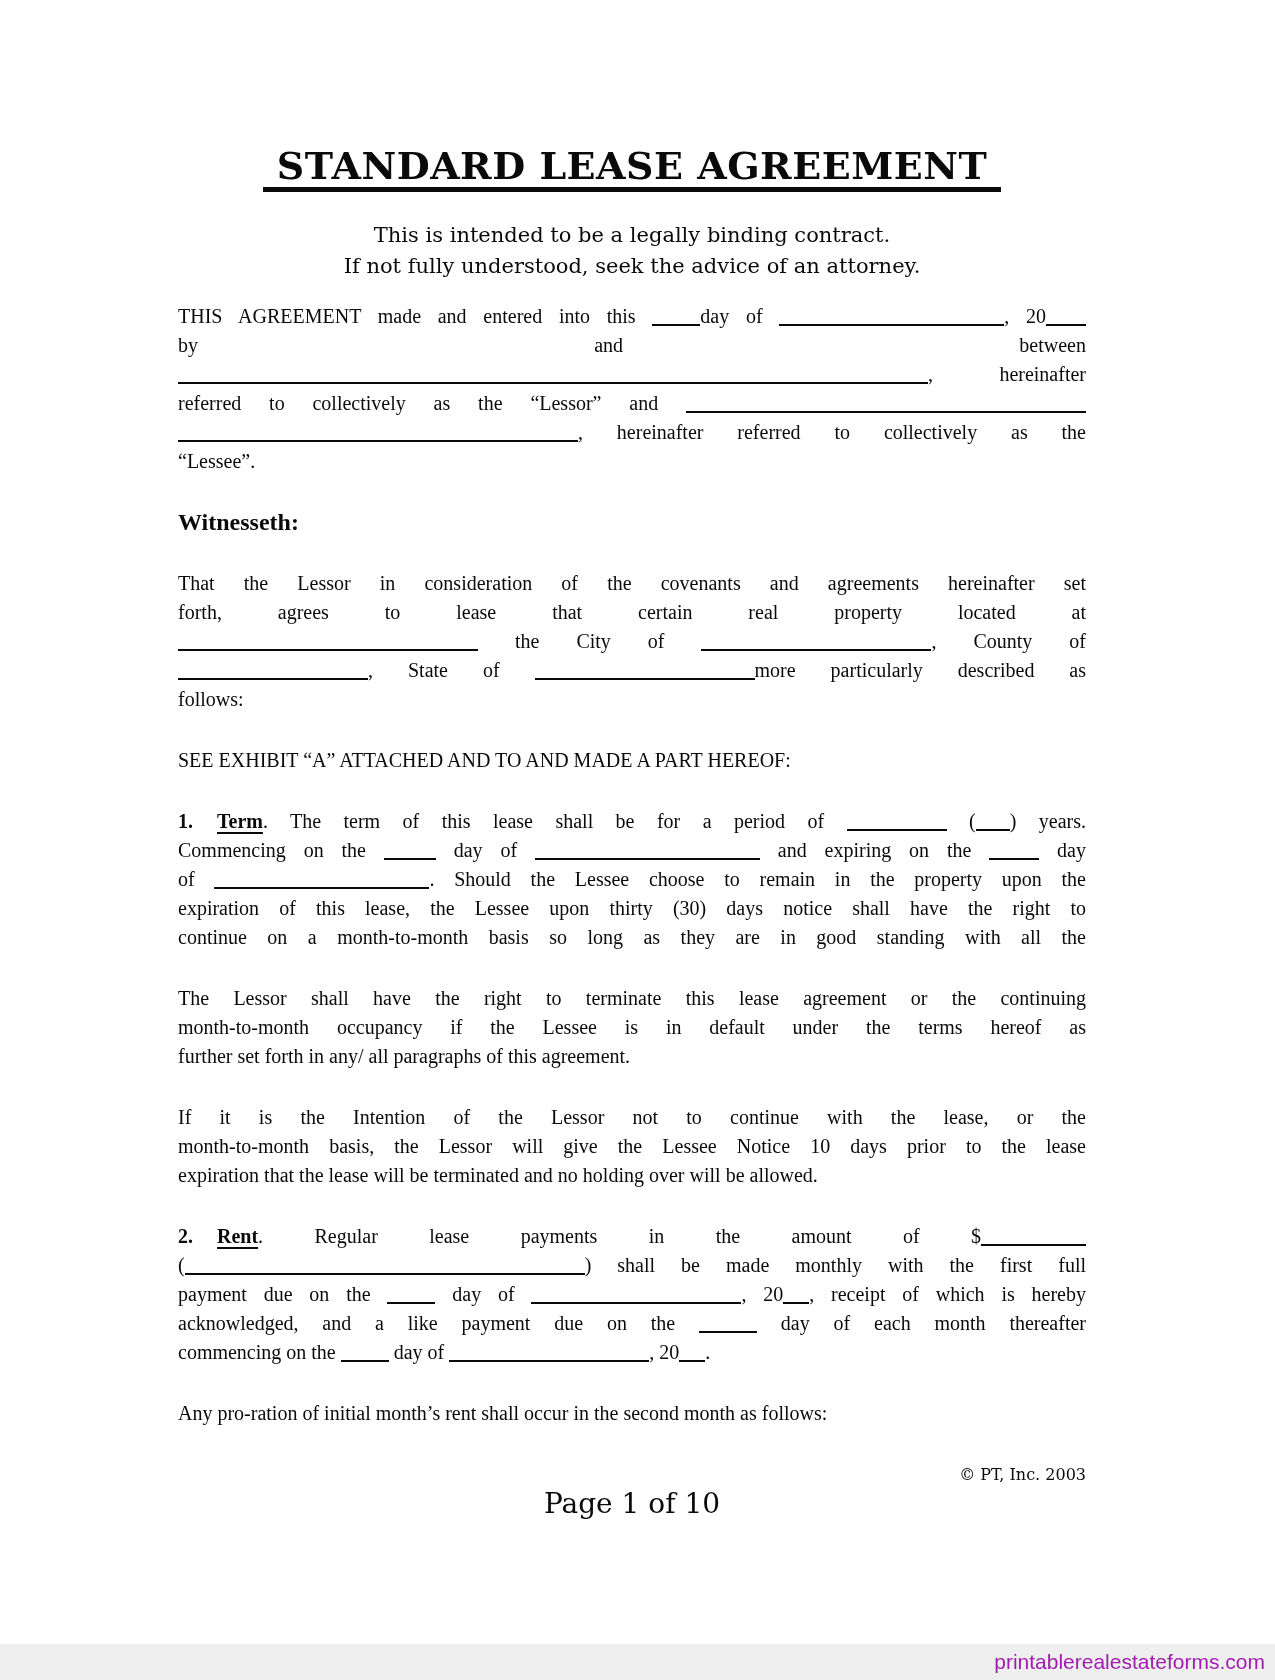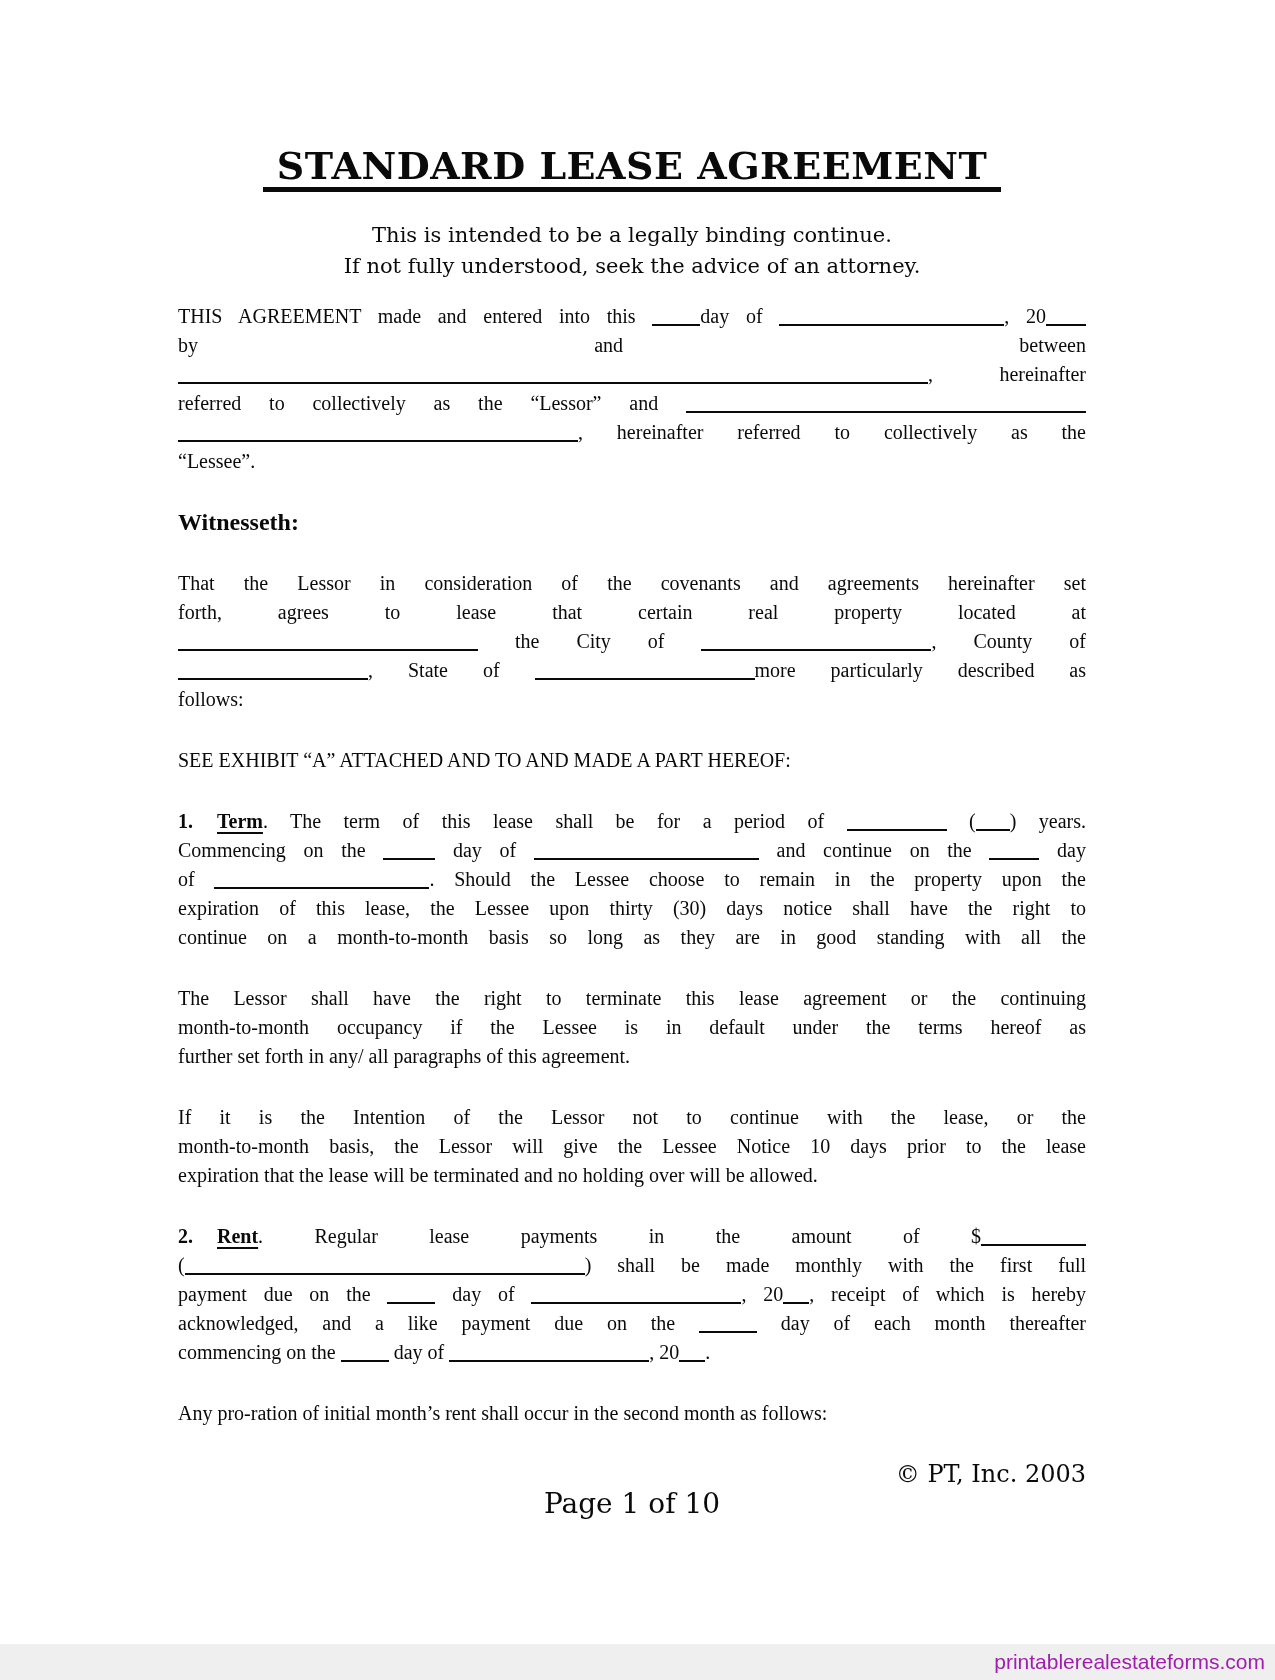--- a/index.html
+++ b/index.html
@@ -12,38 +12,38 @@
   .subtitle{margin-top:28px;text-align:center;font-size:21px;line-height:31px;}
   .body{margin-top:20px;font-size:20px;line-height:29px;}
   .block{margin-bottom:32px;}
   .block.h{font-size:24px;}
   .line{min-height:29px;font-family:Liberation Serif, serif;}
   .just{text-align:justify;text-align-last:justify;}
   .b{font-weight:bold;}
   .u{text-decoration:underline;text-decoration-thickness:2px;text-underline-offset:4px;}
   .blank{display:inline-block;height:0;border-bottom:2px solid #0a0a0a;position:relative;top:3px;}
   .spacer{display:inline-block;}
-  .copyright{margin-top:26px;font-size:24px;line-height:29px;text-align:right;}
+  .copyright{margin-top:26px;font-size:16px;line-height:29px;text-align:right;}
   .pagenum{font-size:28px;line-height:29px;text-align:center;}
   .bottom-bar{position:absolute;left:0;right:0;bottom:0;height:36px;background:#efefef;
               text-align:right;padding-right:10px;box-sizing:border-box;
               font-family:"Liberation Sans", sans-serif;font-size:21px;line-height:36px;color:#a21caf;}
 </style>
 </head>
 <body>
 
 <div class="page">
   <div class="content">
 
     <div class="title-wrap">
       <span class="title-text">STANDARD LEASE AGREEMENT</span>
     </div>
 
     <div class="subtitle">
-      <div>This is intended to be a legally binding continue.</div>
+      <div>This is intended to be a legally binding contract.</div>
       <div>If not fully understood, seek the advice of an attorney.</div>
     </div>
 
     <div class="body">
         <div class="block p">
           <div class="line just"><span>THIS AGREEMENT made and entered into this </span><span class="blank" style="width: 48px;"></span><span>day of </span><span class="blank" style="width: 225px;"></span><span>, 20</span><span class="blank" style="width: 40px;"></span></div>
           <div class="line just"><span>by and between</span></div>
           <div class="line just"><span class="blank" style="width: 750px;"></span><span>, hereinafter</span></div>
           <div class="line just"><span>referred to collectively as the “Lessor” and </span><span class="blank" style="width: 400px;"></span></div>
           <div class="line just"><span class="blank" style="width: 400px;"></span><span>, hereinafter referred to collectively as the</span></div>
@@ -57,21 +57,21 @@
           <div class="line just"><span>forth, agrees to lease that certain real property located at</span></div>
           <div class="line just"><span class="blank" style="width: 300px;"></span><span> the City of </span><span class="blank" style="width: 230px;"></span><span>, County of</span></div>
           <div class="line just"><span class="blank" style="width: 190px;"></span><span>, State of </span><span class="blank" style="width: 220px;"></span><span>more particularly described as</span></div>
           <div class="line"><span>follows:</span></div>
         </div>
         <div class="block p">
           <div class="line"><span>SEE EXHIBIT “A” ATTACHED AND TO AND MADE A PART HEREOF:</span></div>
         </div>
         <div class="block p">
           <div class="line just"><span class="b">1.</span><span class="spacer" style="width: 24px;"></span><span class="b u">Term</span><span>. The term of this lease shall be for a period of </span><span class="blank" style="width: 100px;"></span><span> (</span><span class="blank" style="width: 34px;"></span><span>) years.</span></div>
-          <div class="line just"><span>Commencing on the </span><span class="blank" style="width: 52px;"></span><span> day of </span><span class="blank" style="width: 225px;"></span><span> and continue on the </span><span class="blank" style="width: 50px;"></span><span> day</span></div>
+          <div class="line just"><span>Commencing on the </span><span class="blank" style="width: 52px;"></span><span> day of </span><span class="blank" style="width: 225px;"></span><span> and expiring on the </span><span class="blank" style="width: 50px;"></span><span> day</span></div>
           <div class="line just"><span>of </span><span class="blank" style="width: 215px;"></span><span>. Should the Lessee choose to remain in the property upon the</span></div>
           <div class="line just"><span>expiration of this lease, the Lessee upon thirty (30) days notice shall have the right to</span></div>
           <div class="line just"><span>continue on a month-to-month basis so long as they are in good standing with all the</span></div>
         </div>
         <div class="block p">
           <div class="line just"><span>The Lessor shall have the right to terminate this lease agreement or the continuing</span></div>
           <div class="line just"><span>month-to-month occupancy if the Lessee is in default under the terms hereof as</span></div>
           <div class="line"><span>further set forth in any/ all paragraphs of this agreement.</span></div>
         </div>
         <div class="block p">

